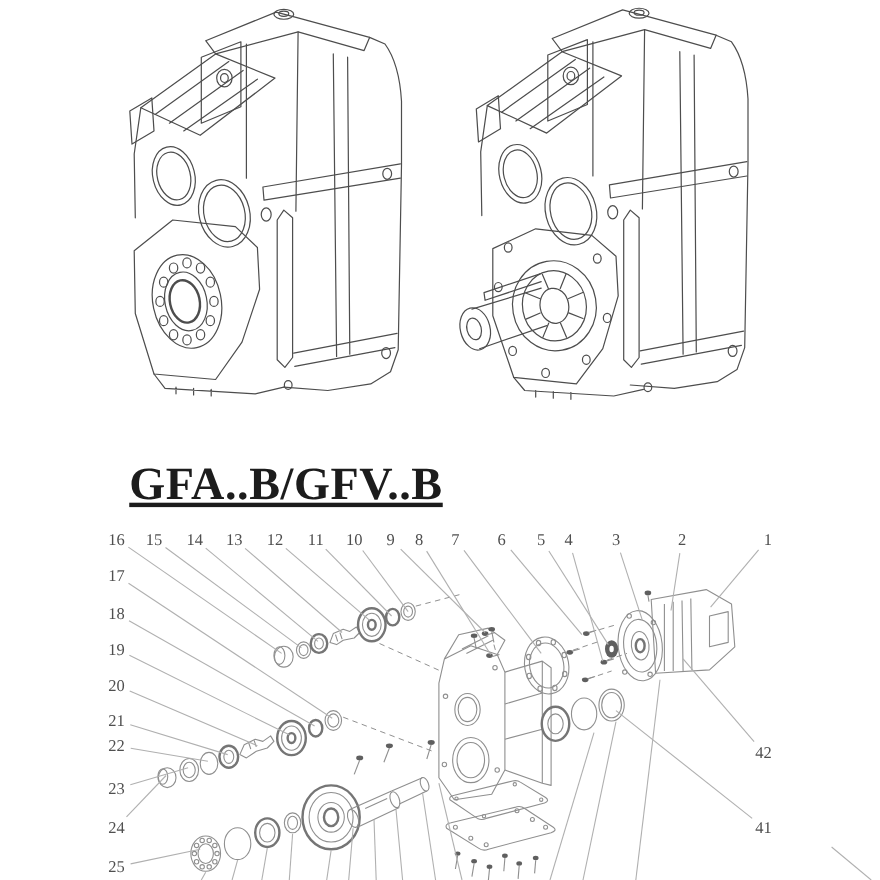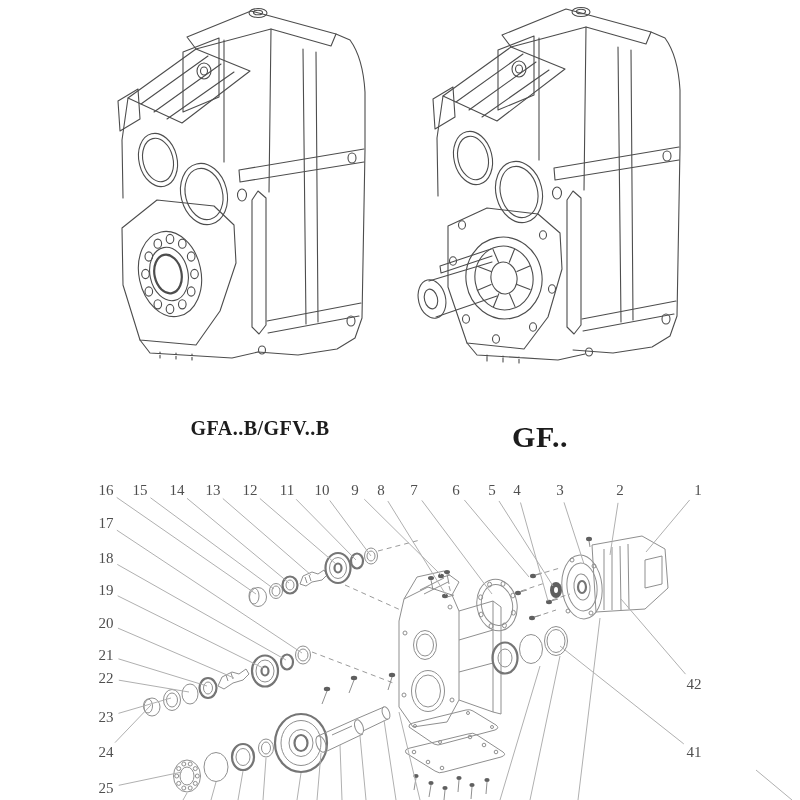--- a/index.html
+++ b/index.html
@@ -4,21 +4,21 @@
 <style>
   :root{
     --drawing:#4d4d4d; --part:#8f8f8f; --part-dark:#757575;
     --leader:#b0b0b0; --number:#4f4f4f; --label:#1c1c1c; --dark-fill:#5f5f5f;
   }
   html,body{margin:0;padding:0;background:#fff;}
   .page{position:relative;width:800px;height:800px;background:#ffffff;overflow:hidden;
         font-family:"Liberation Serif", serif;}
   .fig-label{position:absolute;font-weight:bold;color:var(--label);text-align:center;
              letter-spacing:.5px;}
-  #label-left{left:105px;top:417px;width:310px;font-size:20px;}
+  #label-left{left:105px;top:417px;width:310px;font-size:42px;text-decoration:underline;}
   #label-right{left:445px;top:420px;width:190px;font-size:30px;}
   svg{position:absolute;left:0;top:0;}
   .d  {stroke:var(--drawing);stroke-width:1.1;fill:none;stroke-linejoin:round;stroke-linecap:round;}
   .dt {stroke:var(--drawing);stroke-width:2.2;fill:none;}
   .p  {stroke:var(--part);stroke-width:1;fill:none;stroke-linejoin:round;}
   .pw {stroke:var(--part);stroke-width:1;fill:#ffffff;stroke-linejoin:round;}
   .pd {stroke:var(--part-dark);stroke-width:2.2;fill:none;}
   .pf {fill:var(--dark-fill);stroke:none;}
   .dash{stroke:var(--part);stroke-width:.9;fill:none;stroke-dasharray:5 4;}
   .leader{stroke:var(--leader);stroke-width:1;}
@@ -388,15 +388,14 @@
           <text x="106" y="793" class="callout">25</text>
           <line x1="685.5301610935718" y1="674.1378588075836" x2="621" y2="599" class="leader"></line>
           <text x="694" y="689" class="callout">42</text>
           <line x1="683.8043193149547" y1="743.9347600551134" x2="560" y2="646" class="leader"></line>
           <text x="694" y="757" class="callout">41</text>
         </g>
   </g>
 </svg>
 
 <div class="fig-label" id="label-left">GFA..B/GFV..B</div>
-<div class="fig-label" id="label-right">GF..</div>
 
 </div>
 
 </body></html>

